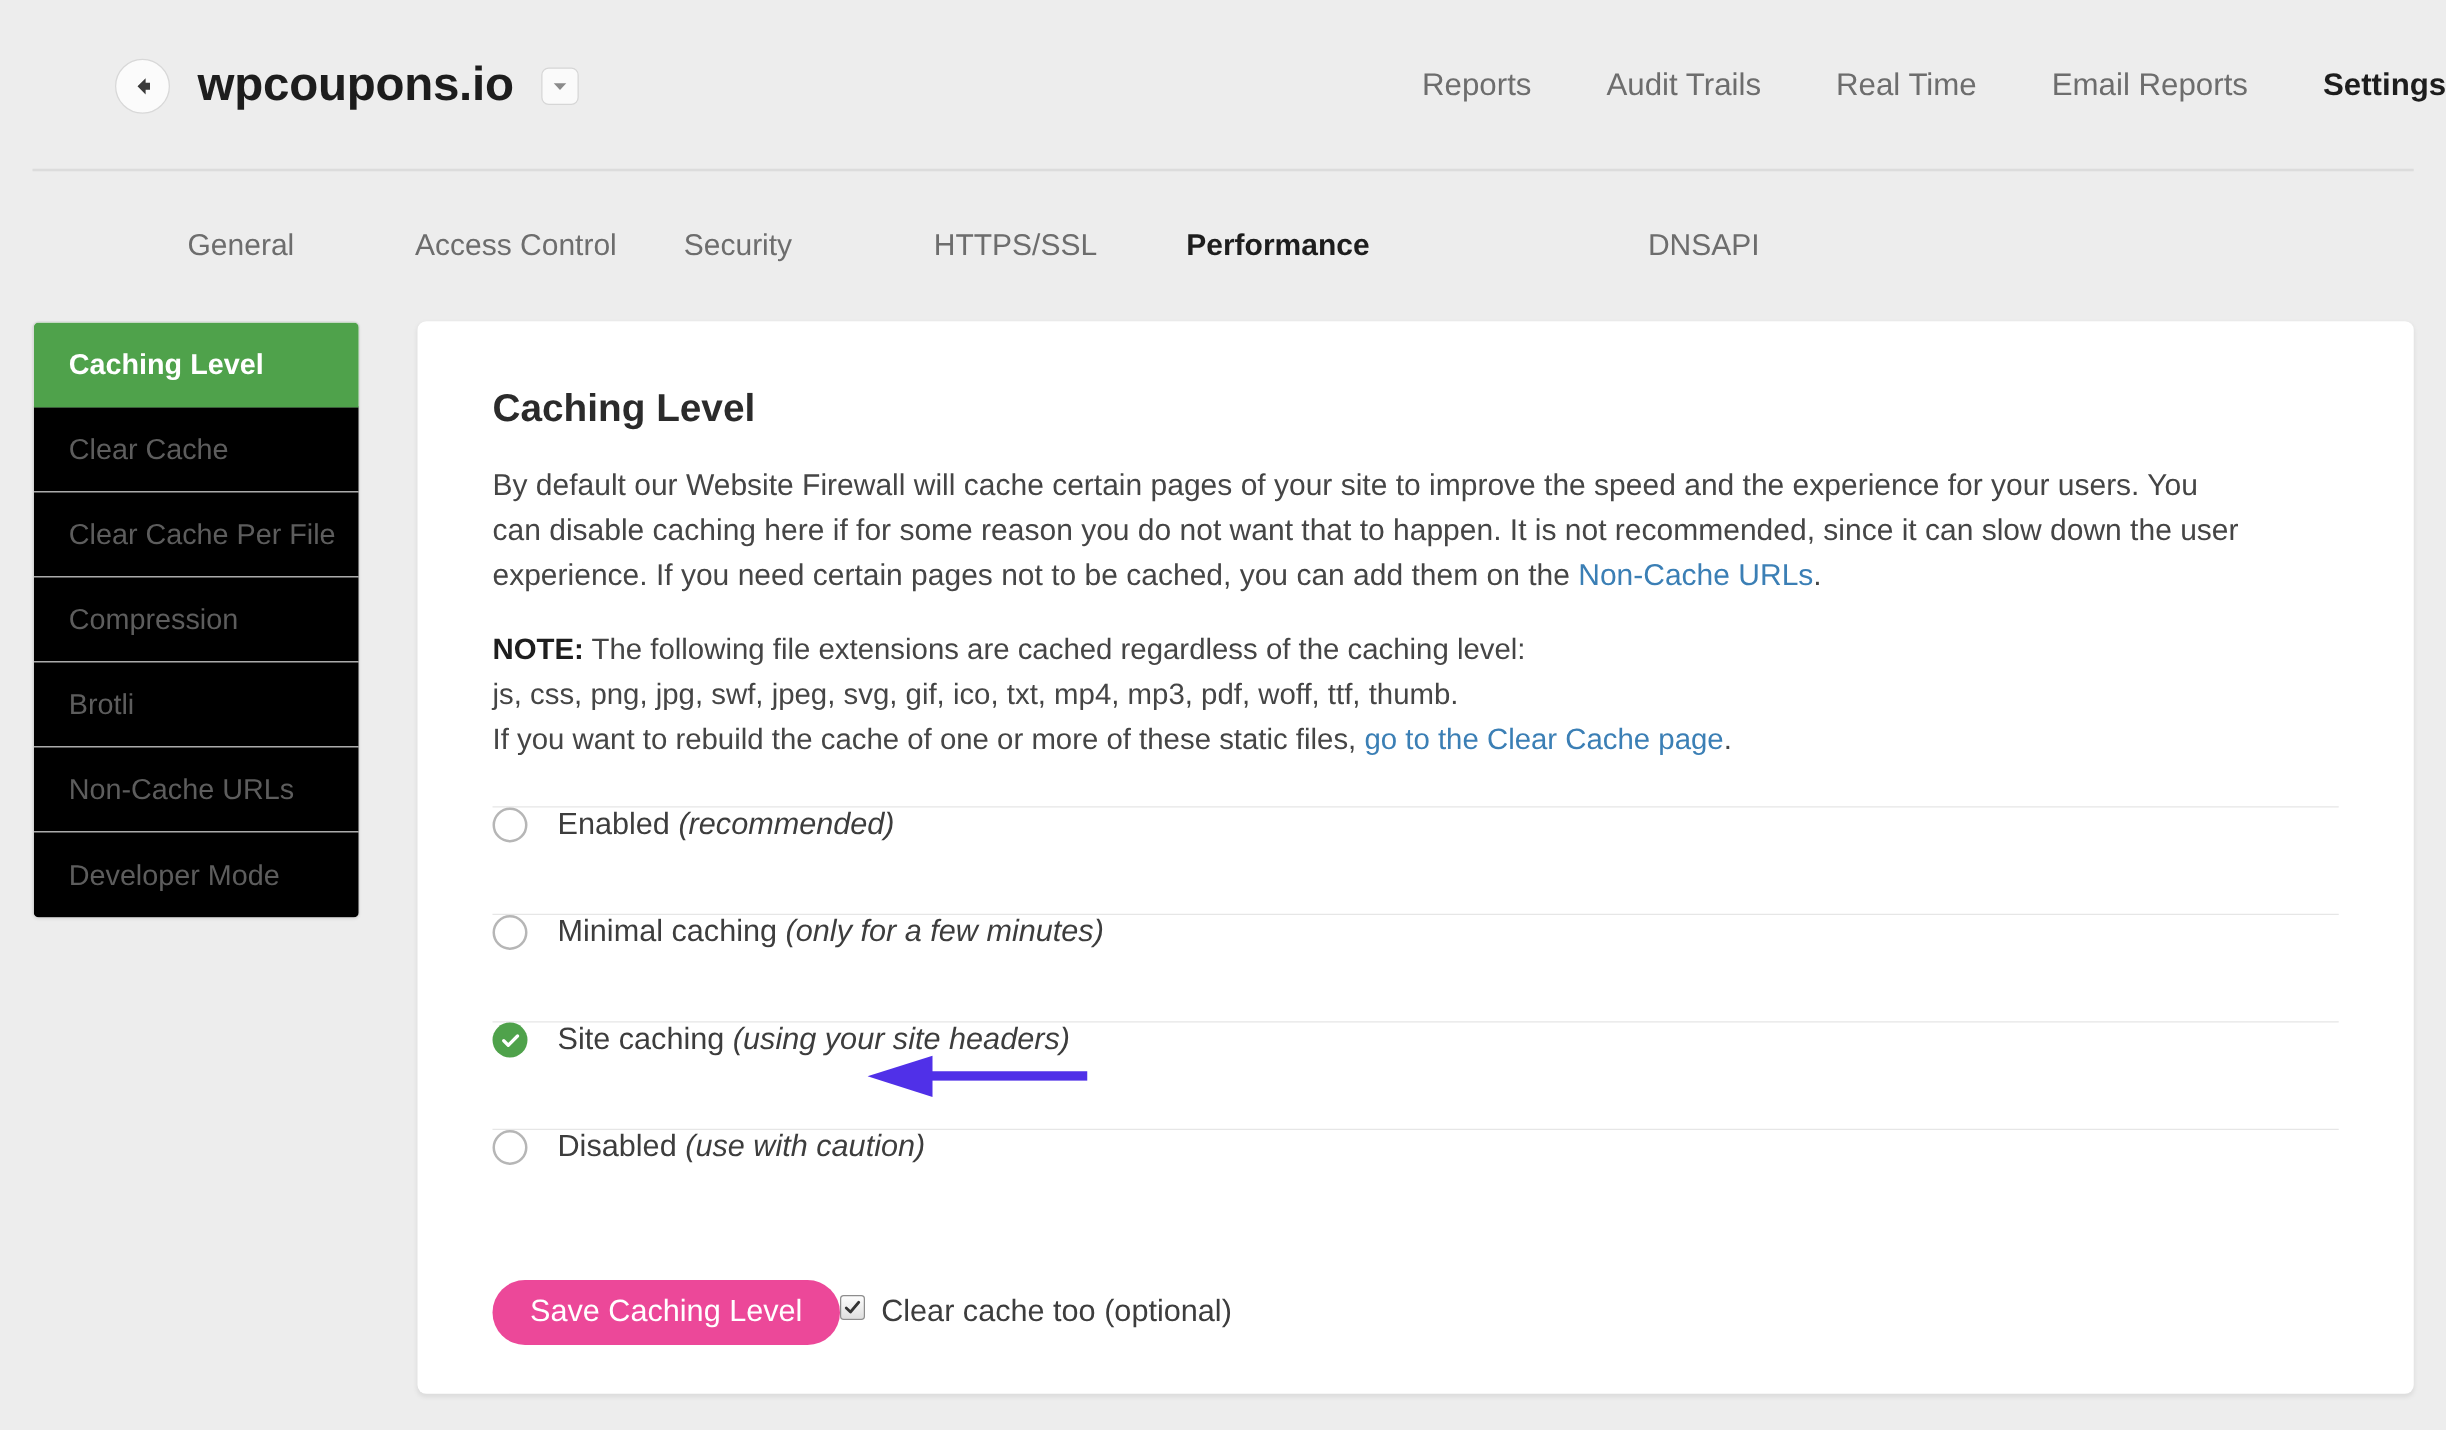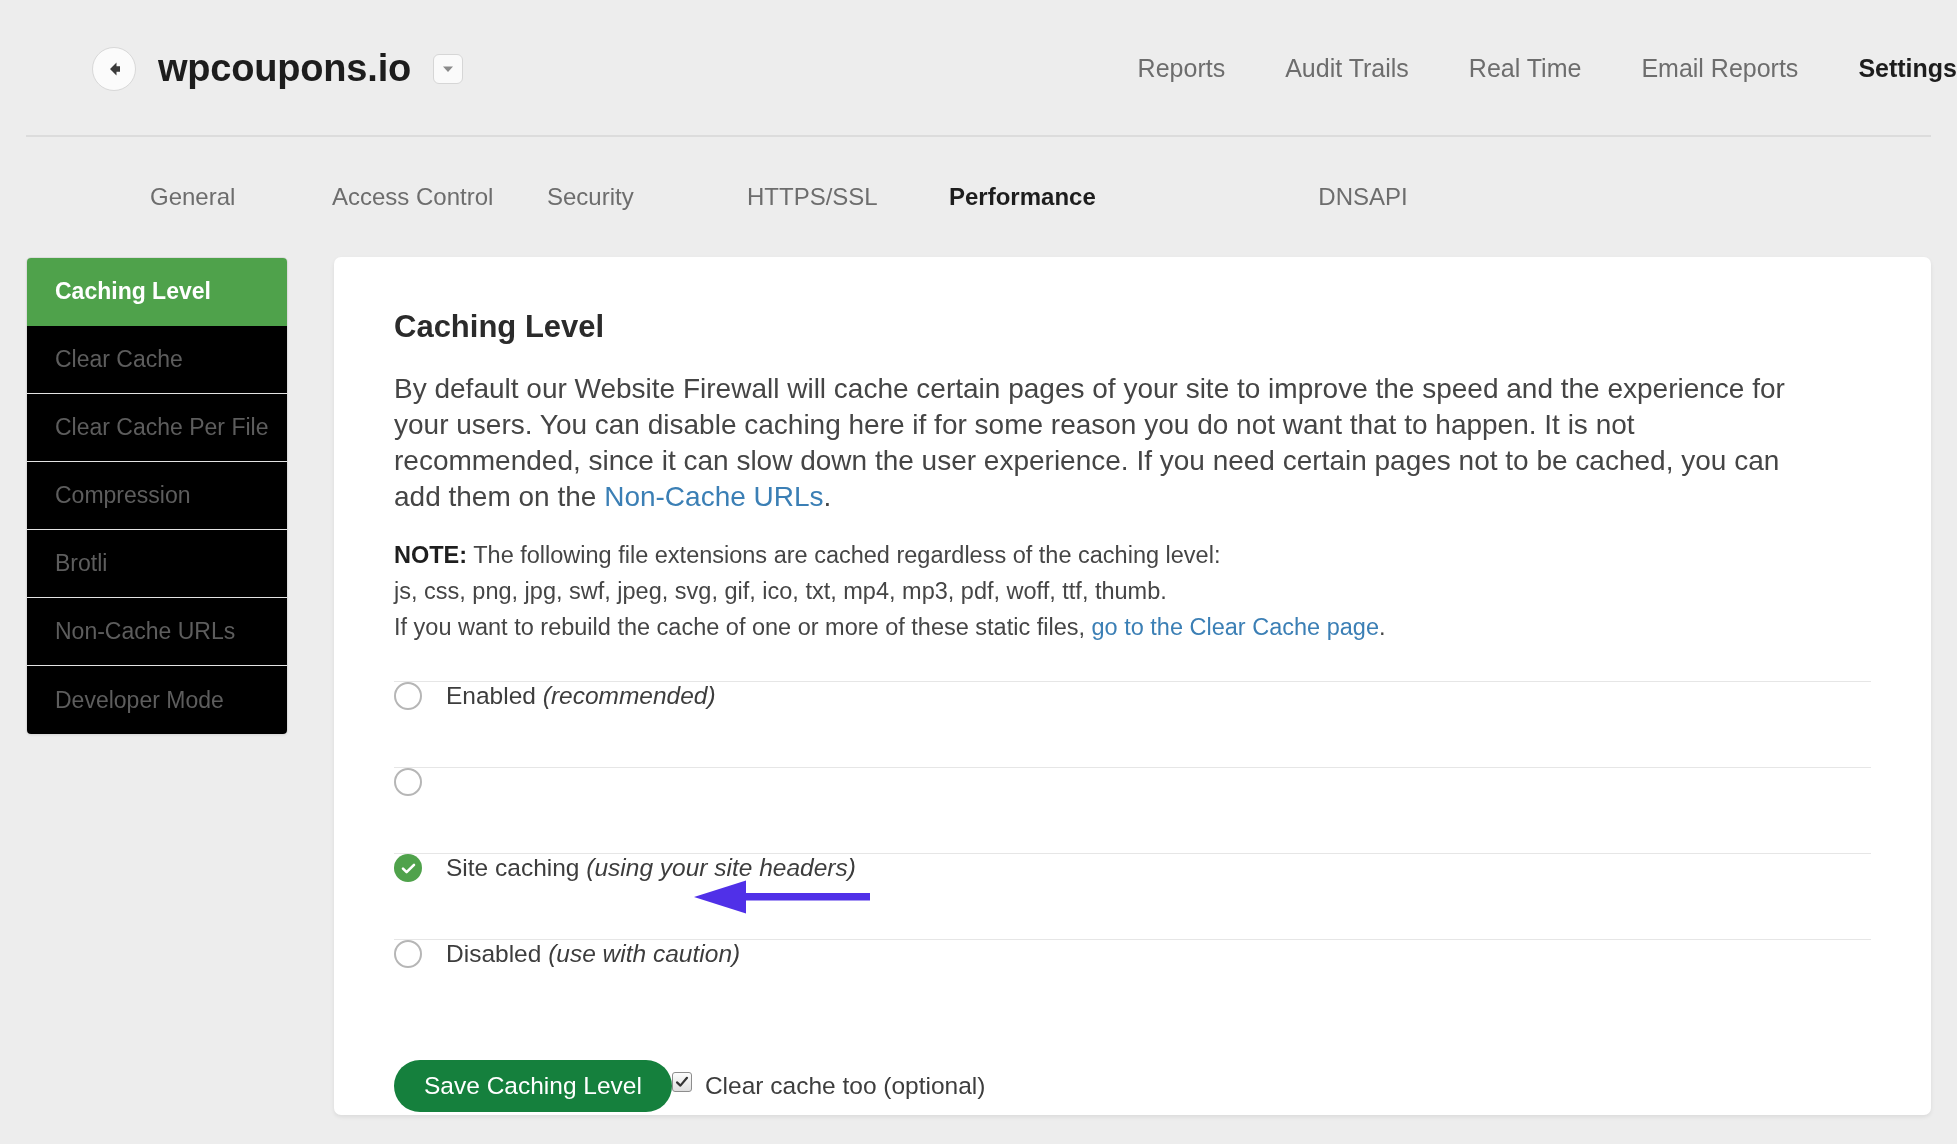--- a/index.html
+++ b/index.html
@@ -152,21 +152,21 @@
     padding: 52px 60px 0 60px;
     height: 858px;
   }
   .card h2 {
     margin: 0 0 26px 0;
     font-size: 31px;
     font-weight: bold;
     color: #2b2b2b;
   }
   .para {
-    font-size: 28px;
+    font-size: 24px;
     line-height: 36px;
     color: #454545;
     margin: 0;
     max-width: 1400px;
   }
   .para a { color: #3b7fb5; text-decoration: none; cursor: pointer; }
   .note-block { margin-top: 22px; }
   .note-block .line { font-size: 23.5px; line-height: 36px; color:#454545; }
   .note-block b { color:#1e1e1e; }
 
@@ -219,21 +219,21 @@
     pointer-events: none;
   }
 
   
   .actions {
     display: flex;
     align-items: center;
     margin-top: 34px;
   }
   .btn-save {
-    background: #15803d;
+    background: #ec4899;
     color: #fff;
     border: none;
     border-radius: 26px;
     font-size: 24.5px;
     font-family: "Liberation Sans", sans-serif;
     padding: 0 30px;
     height: 52px;
     cursor: pointer;
     white-space: nowrap;
   }
@@ -331,20 +331,22 @@
     <div class="options">
 
       <div class="opt-row">
         <span class="radio"></span>
         <span class="opt-label"><span>Enabled</span>
           <i>(recommended)</i></span>
       </div>
 
       <div class="opt-row">
         <span class="radio"></span>
+        <span class="opt-label"><span>Minimal caching</span>
+          <i>(only for a few minutes)</i></span>
       </div>
 
       <div class="opt-row">
         <span class="radio checked">
           <svg width="17" height="17" viewBox="0 0 17 17">
             <path d="M3 8.6 L6.6 12.2 L14 4.8" stroke="#ffffff" stroke-width="2.6" fill="none" stroke-linecap="round" stroke-linejoin="round"></path>
           </svg>
         </span>
         <span class="opt-label"><span>Site caching</span>
           <i>(using your site headers)</i></span>

